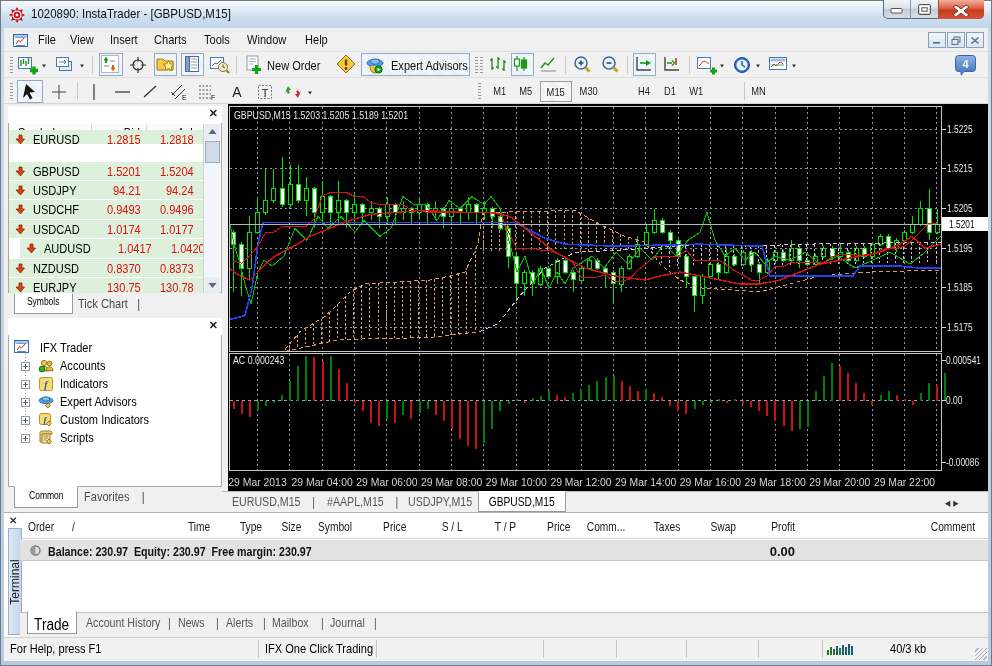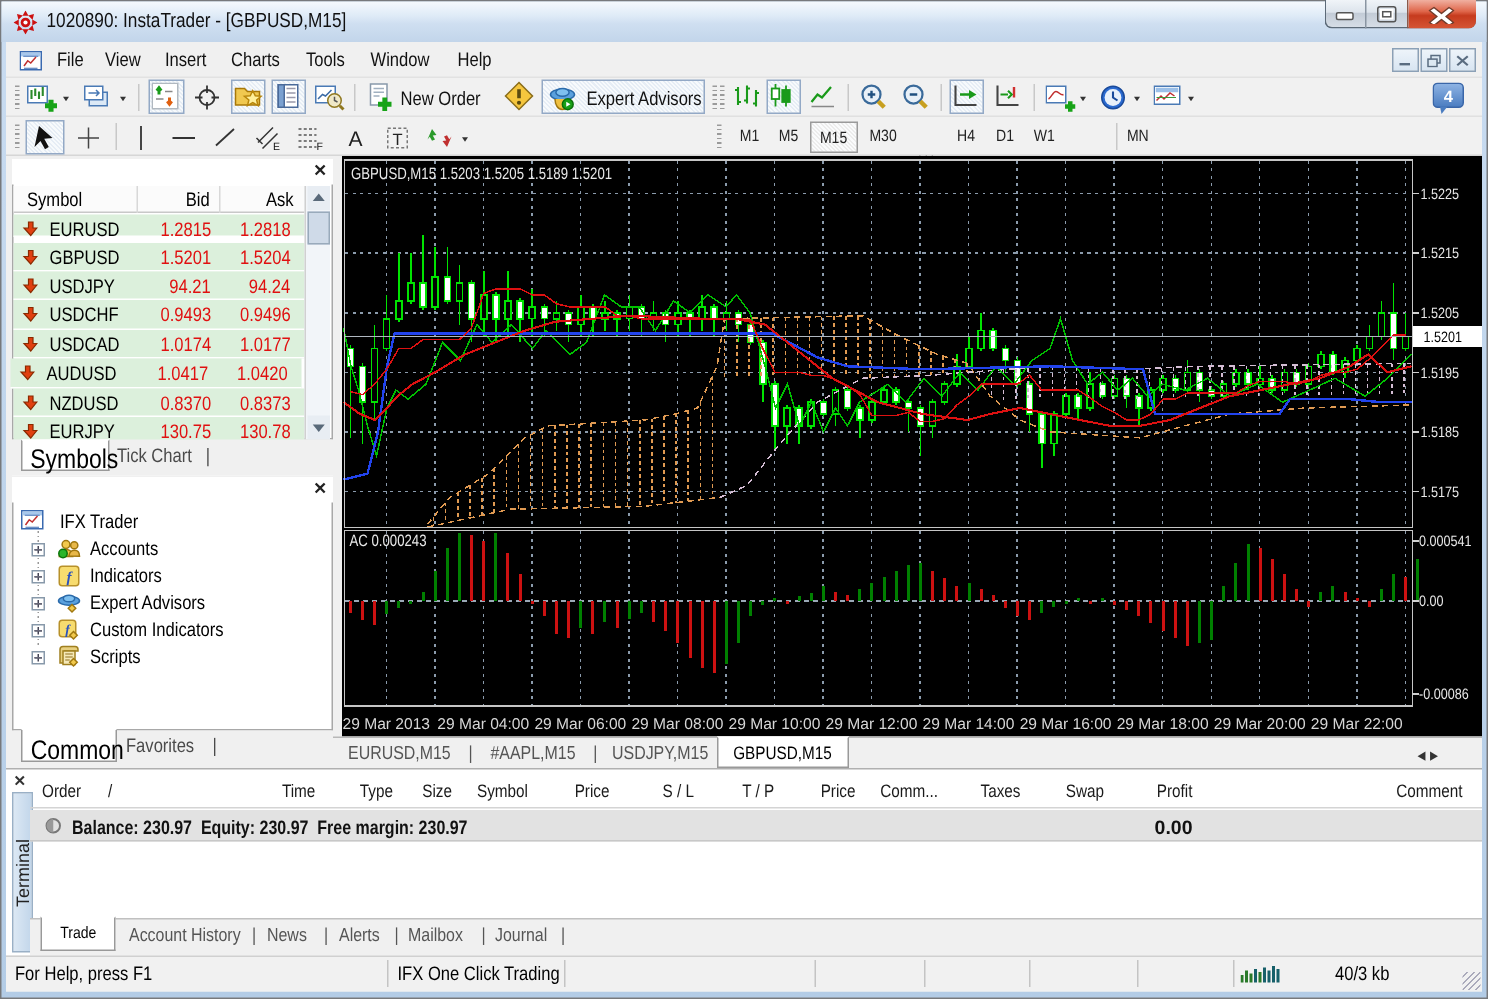--- a/index.html
+++ b/index.html
@@ -33,21 +33,21 @@
 .phx{position:absolute;right:4px;top:1px;font-size:11px;color:#222;font-weight:bold}
 #mw{position:absolute;left:8px;top:106px;width:214px;height:211px;background:#fff}
 #mw-body{position:absolute;left:8px;top:123px;width:214px;height:170px;border:1px solid #a8a8a8;
  border-top:none;background:#fff}
 .mwrow{position:absolute;left:1px;width:194px;height:19px;background:#dcf0dc;
  border-bottom:1px solid #fff}
 .mwsym{position:absolute;left:24px;top:2px;font-size:13px;color:#000;transform:scaleX(.85);transform-origin:0 50%}
 .mwv{position:absolute;top:2px;font-size:13px;color:#e01010;text-align:right;transform:scaleX(.85);transform-origin:100% 50%}
 .tabrow{position:absolute;font-size:13px;color:#4a4a4a;transform:scaleX(.85);transform-origin:0 50%}
 .tabactive{position:absolute;background:#fff;border:1px solid #999;border-top:1px solid #fff;
- font-size:18px;color:#000;text-align:center}
+ font-size:10px;color:#000;text-align:center}
 .tabactive>span{display:inline-block;transform:scaleX(.85);transform-origin:50% 50%}
 #nav{position:absolute;left:8px;top:318px;width:214px;height:169px;background:#fff}
 #nav-body{position:absolute;left:8px;top:335px;width:214px;height:152px;border:1px solid #a8a8a8;
  border-top:none;background:#fff}
 .navtxt{position:absolute;font-size:13px;color:#000;transform:scaleX(.85);transform-origin:0 50%}
 #chart{position:absolute;left:228px;top:104px;width:760px;height:387px;background:#000}
 #ctabs{position:absolute;left:222px;top:491px;width:766px;height:21px;background:#f0f0f0;
  border-top:1px solid #b8b8b8}
 .ctab{position:absolute;font-size:12.5px;color:#555;transform:scaleX(.85);transform-origin:0 50%}
 #term{position:absolute;left:4px;top:512px;width:984px;height:125px;background:#fff;
@@ -339,21 +339,21 @@
     <div class="phx">✕</div>
   </div>
 <div id="mw-body"></div>
 <div class="abs" style="left:9px;top:124px;width:194px;height:18px;background:#fbfbfb;border-bottom:1px solid #c8c8c8;font-size:13px">
     <span class="sqL" style="position:absolute;left:9px;top:1px">Symbol</span>
     <span class="sqR" style="position:absolute;right:63px;top:1px">Bid</span>
     <span class="sqR" style="position:absolute;right:7px;top:1px">Ask</span>
     <span style="position:absolute;left:82px;top:0;width:1px;height:18px;background:#d8d8d8"></span>
     <span style="position:absolute;left:137px;top:0;width:1px;height:18px;background:#d8d8d8"></span>
   </div>
-<div class="mwrow" style="left:9px;top:143px;height:15px">
+<div class="mwrow" style="left:9px;top:130px;height:15px">
     <svg class="abs" style="left:5px;top:4px" width="12" height="11" viewBox="0 0 12 11">
       <path d="M5 1h3v4h2.5L6.5 10 2 5h3z" fill="#e04010" stroke="#8a2a00" stroke-width="0.8"></path>
     </svg>
     <div class="mwsym">EURUSD</div>
     <div class="mwv" style="right:62px">1.2815</div>
     <div class="mwv" style="right:9px">1.2818</div>
   </div>
 <div class="mwrow" style="left:9px;top:161.6px;height:19.4px">
     <svg class="abs" style="left:5px;top:4px" width="12" height="11" viewBox="0 0 12 11">
       <path d="M5 1h3v4h2.5L6.5 10 2 5h3z" fill="#e04010" stroke="#8a2a00" stroke-width="0.8"></path>
@@ -379,21 +379,21 @@
     <div class="mwv" style="right:9px">0.9496</div>
   </div>
 <div class="mwrow" style="left:9px;top:219.8px;height:19.4px">
     <svg class="abs" style="left:5px;top:4px" width="12" height="11" viewBox="0 0 12 11">
       <path d="M5 1h3v4h2.5L6.5 10 2 5h3z" fill="#e04010" stroke="#8a2a00" stroke-width="0.8"></path>
     </svg>
     <div class="mwsym">USDCAD</div>
     <div class="mwv" style="right:62px">1.0174</div>
     <div class="mwv" style="right:9px">1.0177</div>
   </div>
-<div class="mwrow" style="left:7px;top:239.2px;height:19.4px">
+<div class="mwrow" style="left:20px;top:239.2px;height:19.4px">
     <svg class="abs" style="left:5px;top:4px" width="12" height="11" viewBox="0 0 12 11">
       <path d="M5 1h3v4h2.5L6.5 10 2 5h3z" fill="#e04010" stroke="#8a2a00" stroke-width="0.8"></path>
     </svg>
     <div class="mwsym">AUDUSD</div>
     <div class="mwv" style="right:62px">1.0417</div>
     <div class="mwv" style="right:9px">1.0420</div>
   </div>
 <div class="mwrow" style="left:9px;top:258.6px;height:19.4px">
     <svg class="abs" style="left:5px;top:4px" width="12" height="11" viewBox="0 0 12 11">
       <path d="M5 1h3v4h2.5L6.5 10 2 5h3z" fill="#e04010" stroke="#8a2a00" stroke-width="0.8"></path>
@@ -659,21 +659,21 @@
 <div class="thead sqR" style="right:17px;top:520px">Comment</div>
 <div class="abs" style="left:20px;top:538px;width:968px;height:1px;background:#d4d4d4"></div>
 <div class="abs" style="left:20px;top:540px;width:968px;height:21px;background:#e2e2e2;border-bottom:1px solid #c8c8c8"></div>
 <svg class="abs" style="left:30px;top:545px" width="11" height="11" viewBox="0 0 11 11">
     <circle cx="5.5" cy="5.5" r="4.5" fill="none" stroke="#777" stroke-width="1.3"></circle>
     <path d="M5.5 1a4.5 4.5 0 0 0 0 9z" fill="#999"></path>
   </svg>
 <div class="abs" style="left:48px;top:544px;font-size:13px;font-weight:bold;color:#111;transform:scaleX(.82);transform-origin:0 50%">Balance: 230.97&nbsp; Equity: 230.97&nbsp; Free margin: 230.97</div>
 <div class="abs" style="right:197px;top:544px;font-size:13px;font-weight:bold;color:#111">0.00</div>
 <div class="abs" style="left:20px;top:612px;width:968px;height:25px;background:#f0f0f0;border-top:1px solid #c0c0c0"></div>
-<div class="tabactive" style="left:27px;top:611px;width:50px;height:23px;padding-top:4px;font-size:11px"><span>Trade</span></div>
+<div class="tabactive" style="left:27px;top:611px;width:50px;height:23px;padding-top:4px;font-size:16px"><span>Trade</span></div>
 <div class="ttab" style="left:86px;top:616px">Account History</div>
 <div class="ttab" style="left:178px;top:616px">News</div>
 <div class="ttab" style="left:226px;top:616px">Alerts</div>
 <div class="ttab" style="left:272px;top:616px">Mailbox</div>
 <div class="ttab" style="left:330px;top:616px">Journal</div>
 <div class="ttab" style="left:168px;top:616px">|</div>
 <div class="ttab" style="left:216px;top:616px">|</div>
 <div class="ttab" style="left:263px;top:616px">|</div>
 <div class="ttab" style="left:321px;top:616px">|</div>
 <div class="ttab" style="left:374px;top:616px">|</div>

